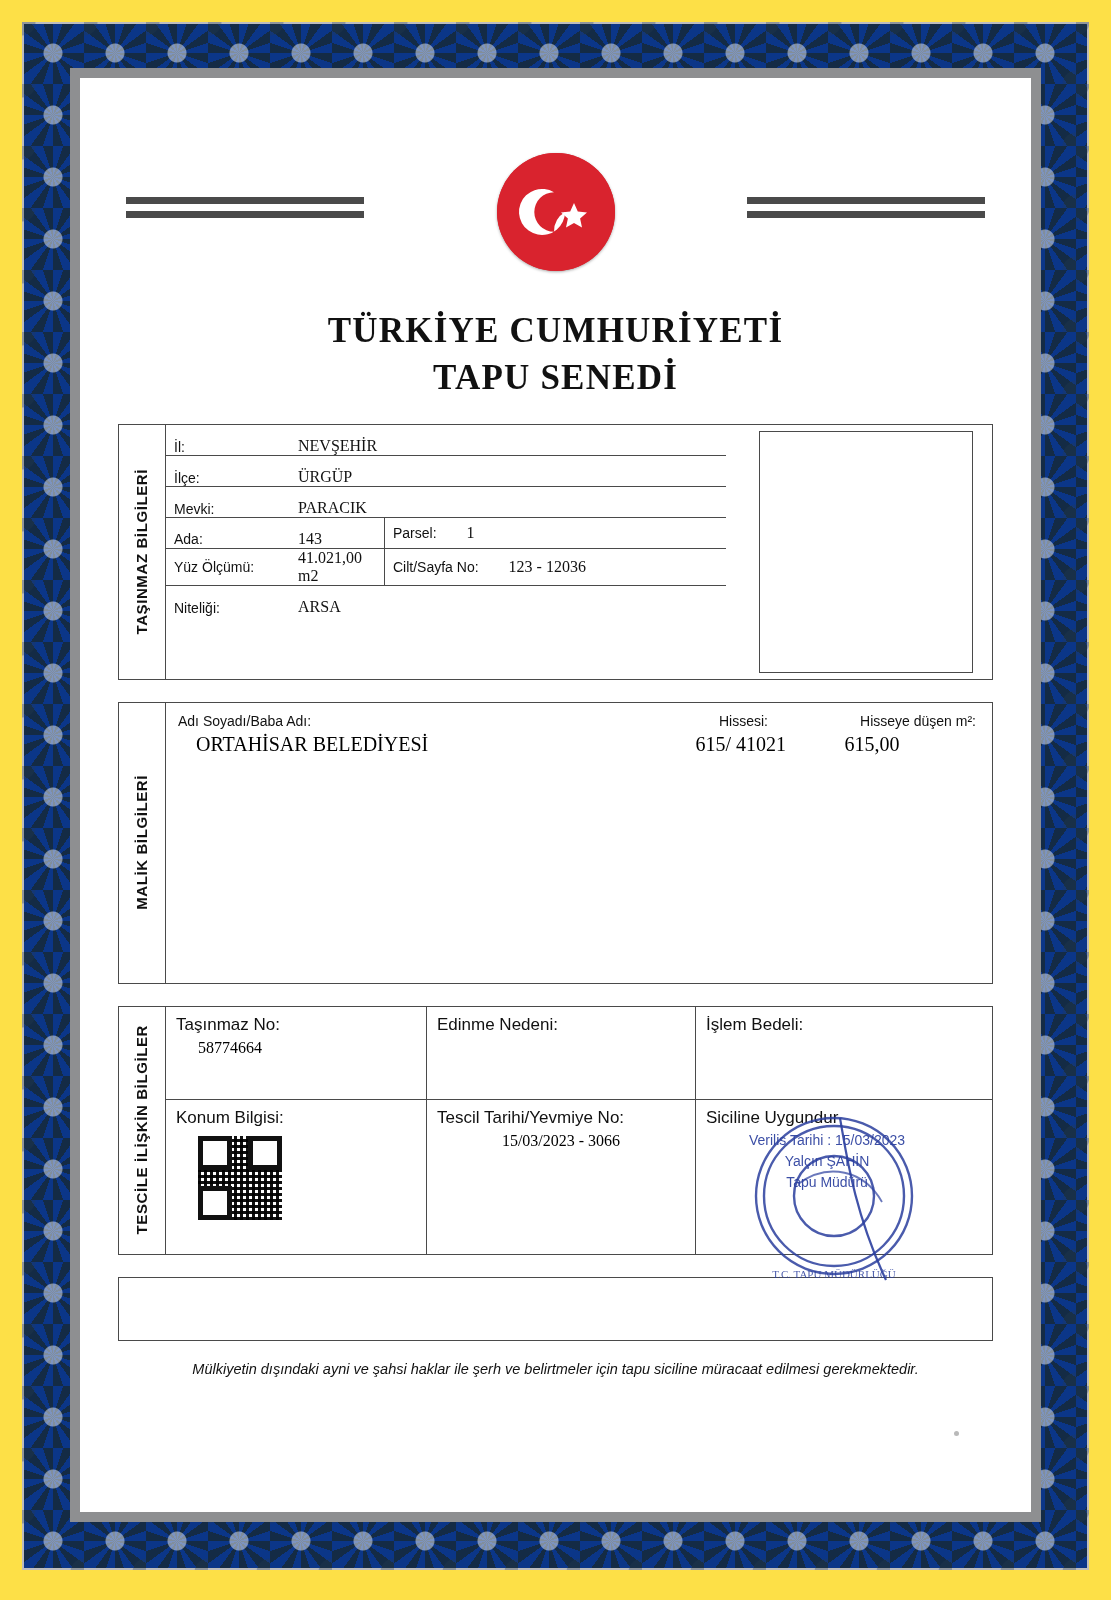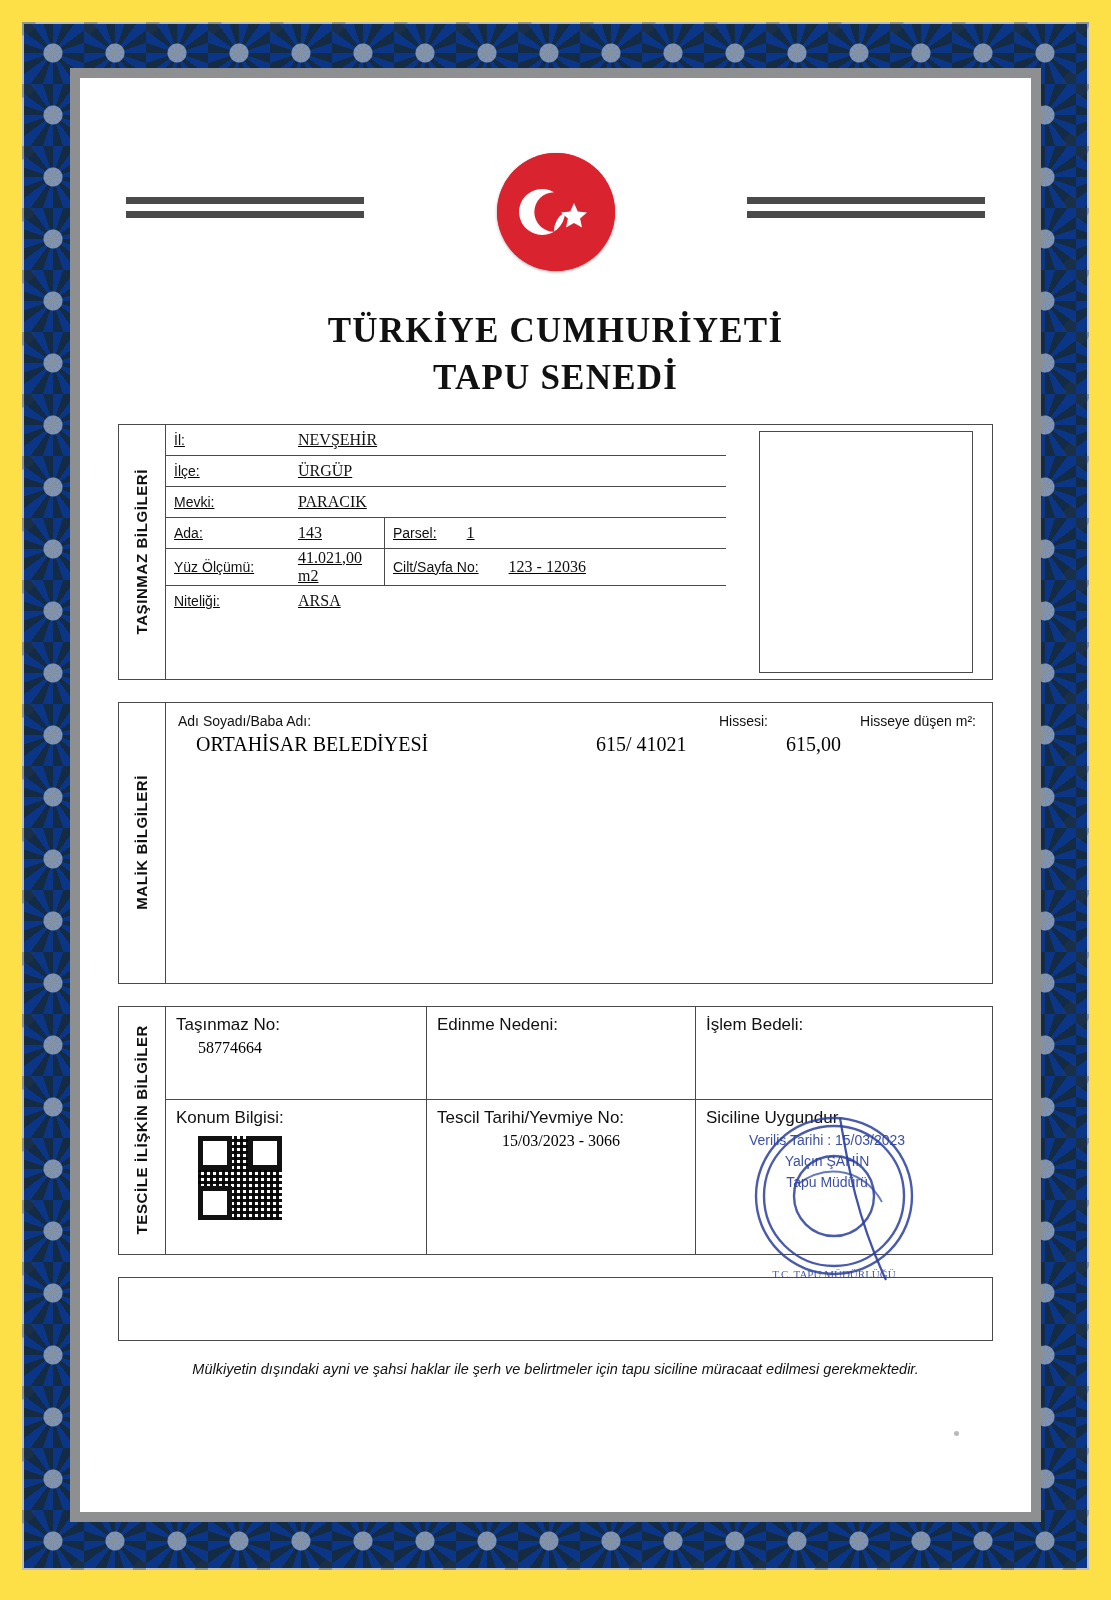--- a/index.html
+++ b/index.html
@@ -139,22 +139,21 @@
   .photo-box {
     width: 212px;
     height: 240px;
     border: 1px solid #4a4a4a;
     background: #fff;
   }
   .row {
     display: flex;
     border-bottom: 1px solid #4a4a4a;
     min-height: 30px;
-    align-items: center;
-    text-decoration: underline;
+    align-items: flex-end;
   }
   .row:last-child { border-bottom: none; }
   .lbl {
     width: 122px;
     flex: 0 0 122px;
     font-size: 14px;
     color: #111;
     padding-left: 8px;
   }
   .val {
@@ -175,22 +174,22 @@
   .half { width: 218px; flex: 0 0 218px; display: flex; align-items: center; }
 
   
   .owner-body { padding: 10px 8px 8px 12px; min-height: 262px; position: relative;}
   .owner-head { display: flex; font-size: 14px; color: #111; }
   .oh1 { flex: 0 0 400px; }
   .oh2 { flex: 0 0 190px; text-align: right; }
   .oh3 { flex: 1 1 auto; text-align: right; padding-right: 8px;}
   .owner-vals { display: flex; font-family: "Liberation Serif", serif; font-size: 20px; margin-top: 4px;}
   .ov1 { flex: 0 0 400px; padding-left: 18px;}
-  .ov2 { flex: 0 0 190px; }
-  .ov3 { flex: 1 1 auto; text-align: left; padding-right: 26px;}
+  .ov2 { flex: 0 0 190px; text-align: right; }
+  .ov3 { flex: 1 1 auto; text-align: center; padding-right: 26px;}
 
   
   .reg-grid { display: flex; flex-direction: column; }
   .reg-row { display: flex; }
   .reg-row.r1 { border-bottom: 1px solid #4a4a4a; }
   .reg-cell {
     padding: 8px 10px 10px 10px;
     min-height: 74px;
     position: relative;
   }

